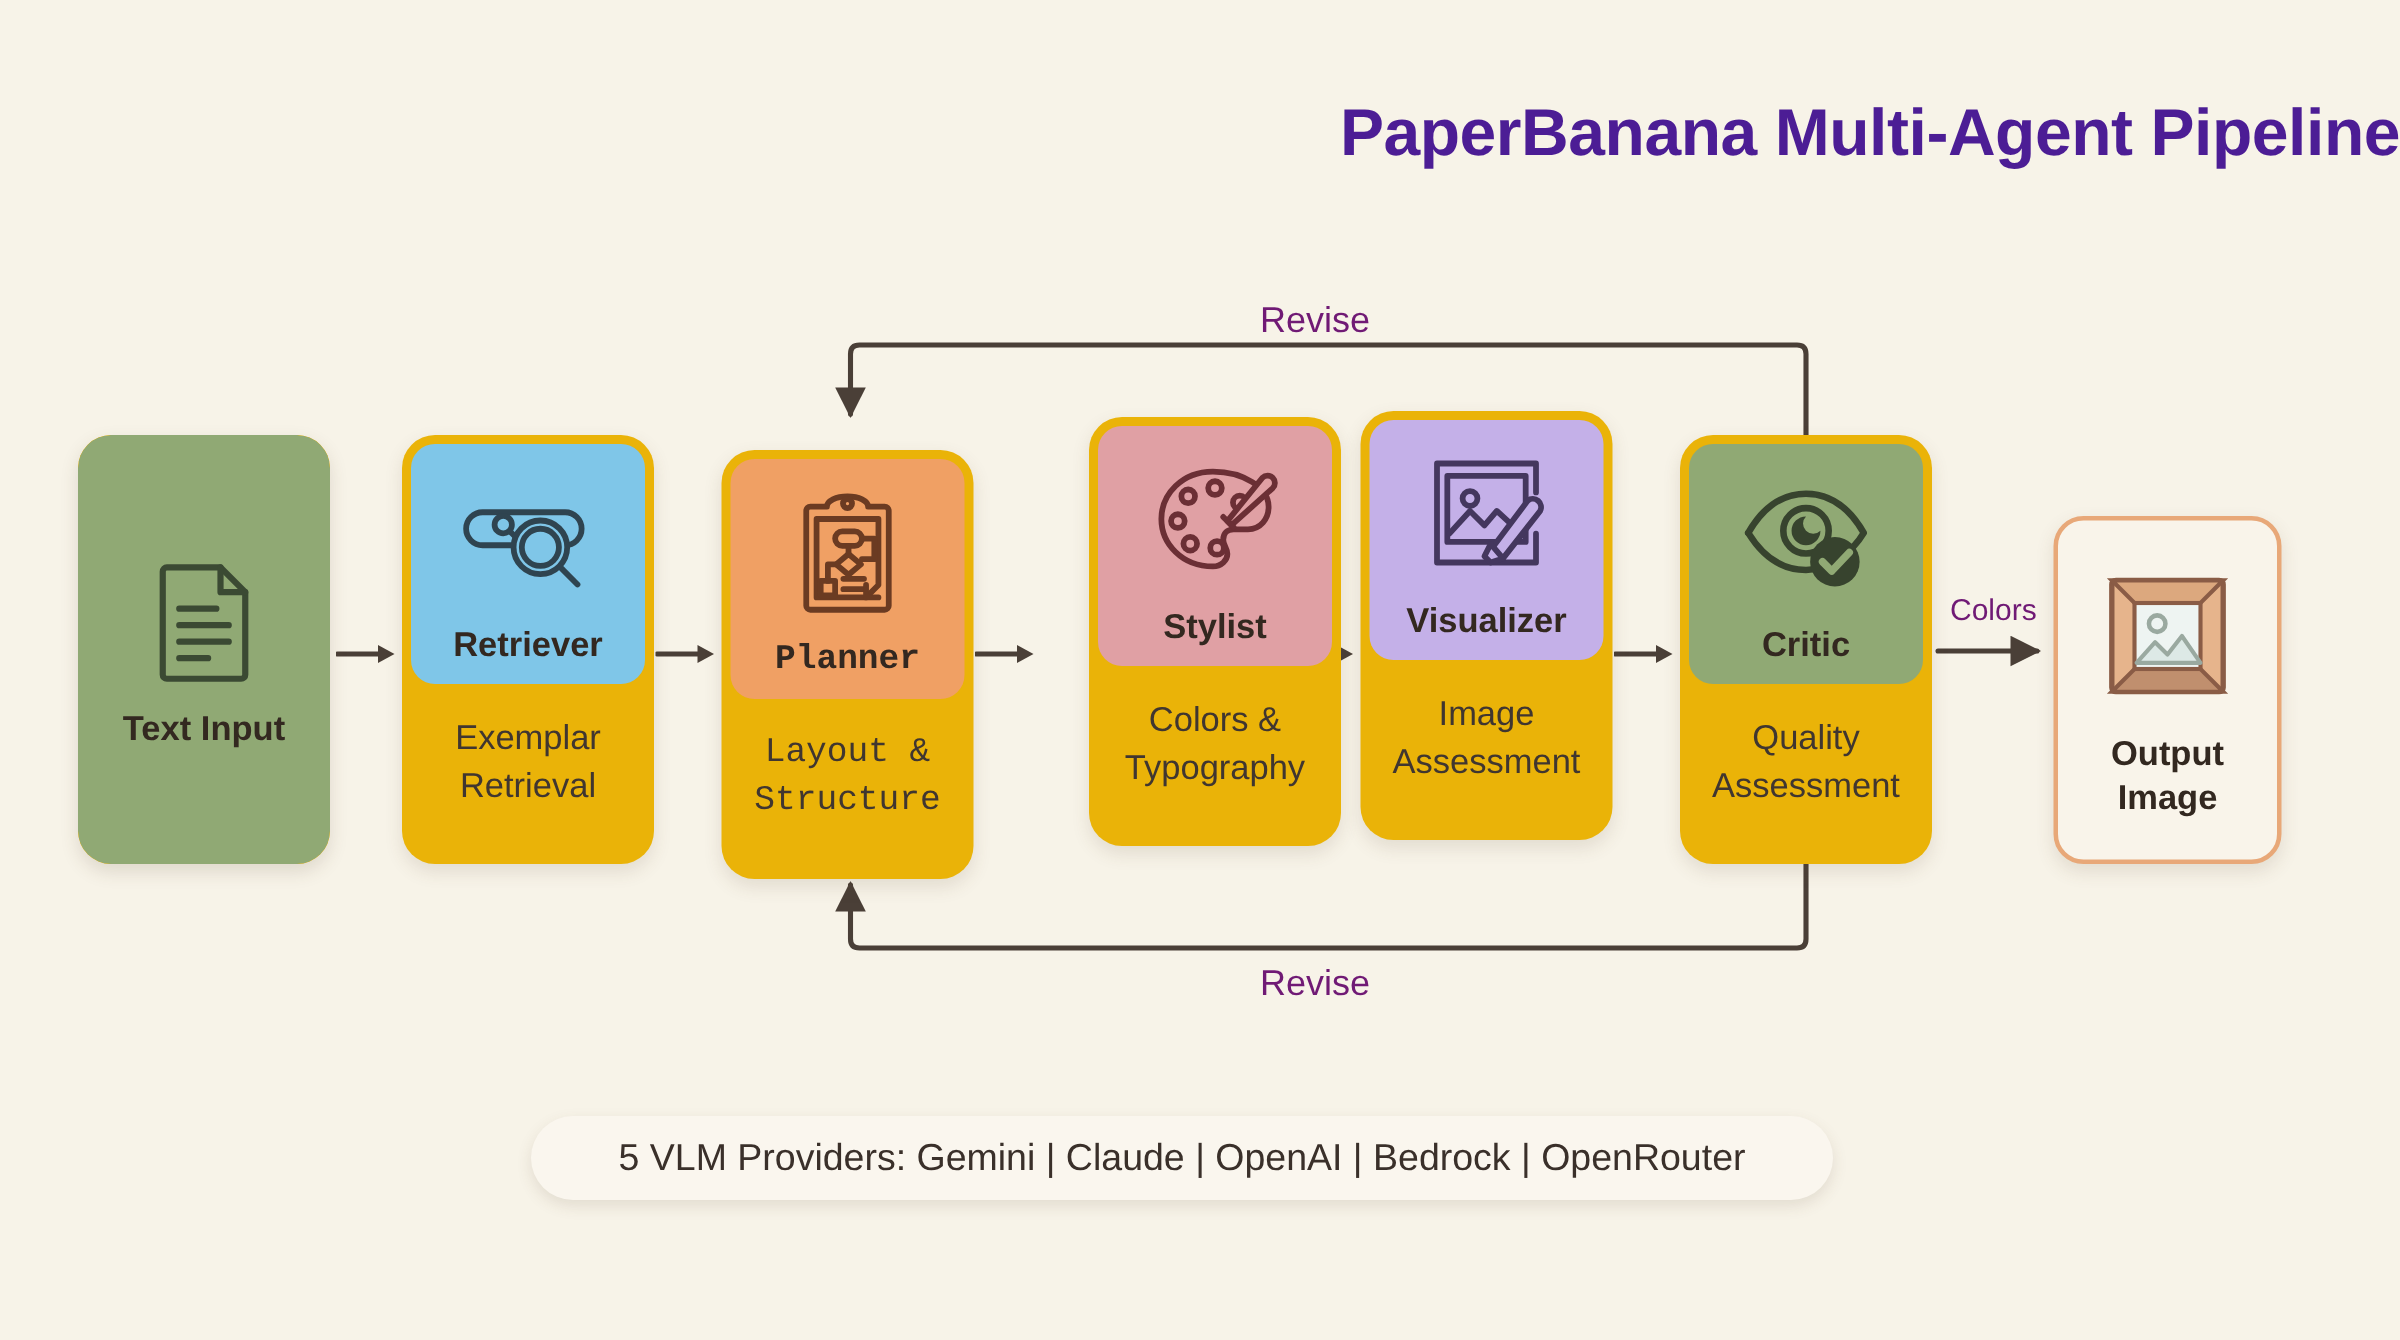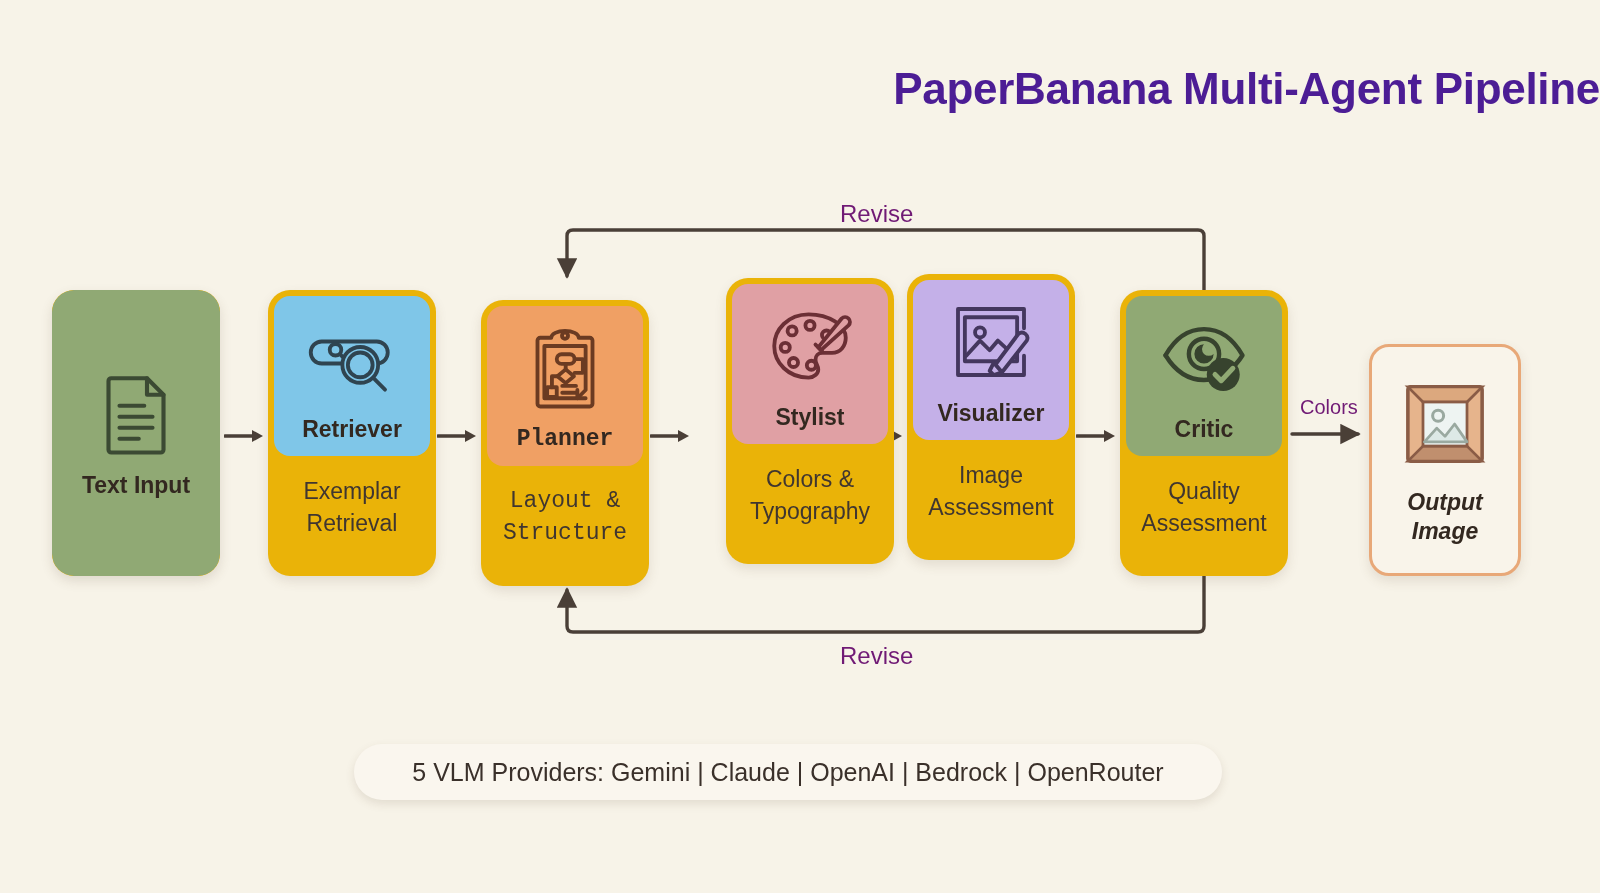--- a/index.html
+++ b/index.html
@@ -124,21 +124,20 @@
     border: 3px solid #e8a878;
     background: #f9f4ea;
     border-radius: 20px;
   }
   #node-output .card-head {
     margin: 0;
     height: 100%;
     justify-content: center;
     padding: 10px 6px;
     background: transparent !important;
-    font-style: italic;
   }
   #node-output .node-title {
     font-size: 23px;
     line-height: 1.25;
     white-space: normal;
   }
   #node-output .icon-wrap { margin-bottom: 14px; }
 
   
   .arrow {

